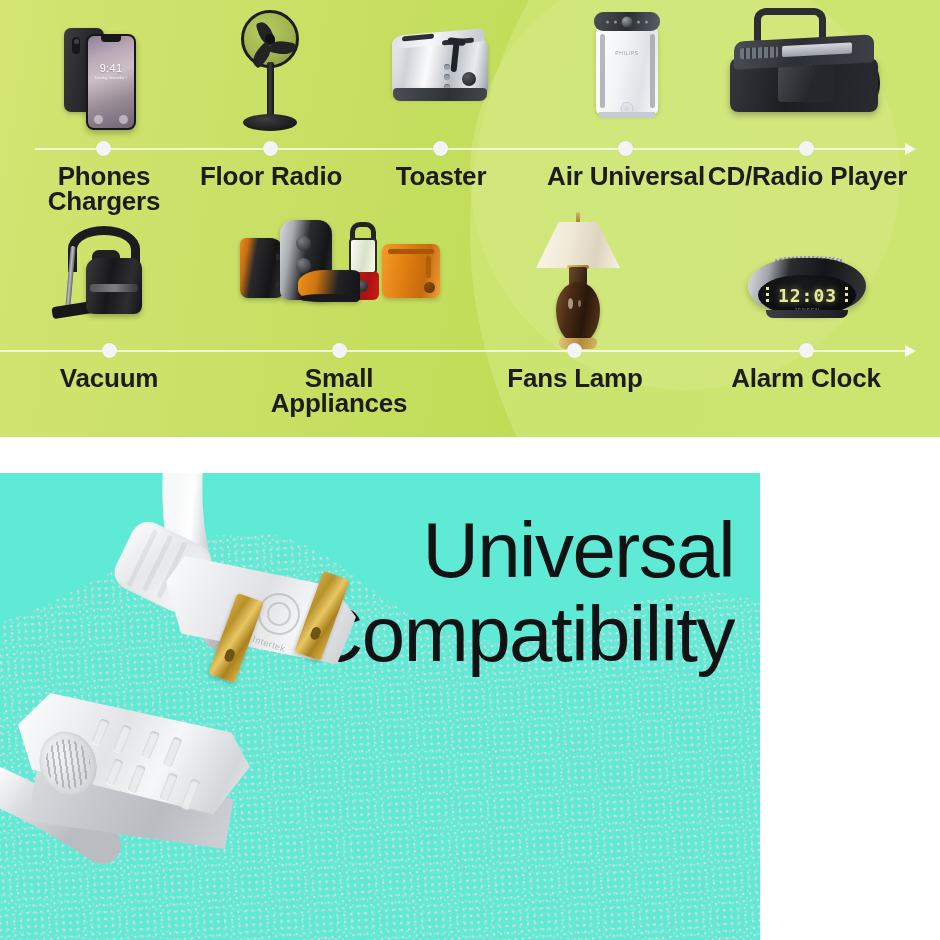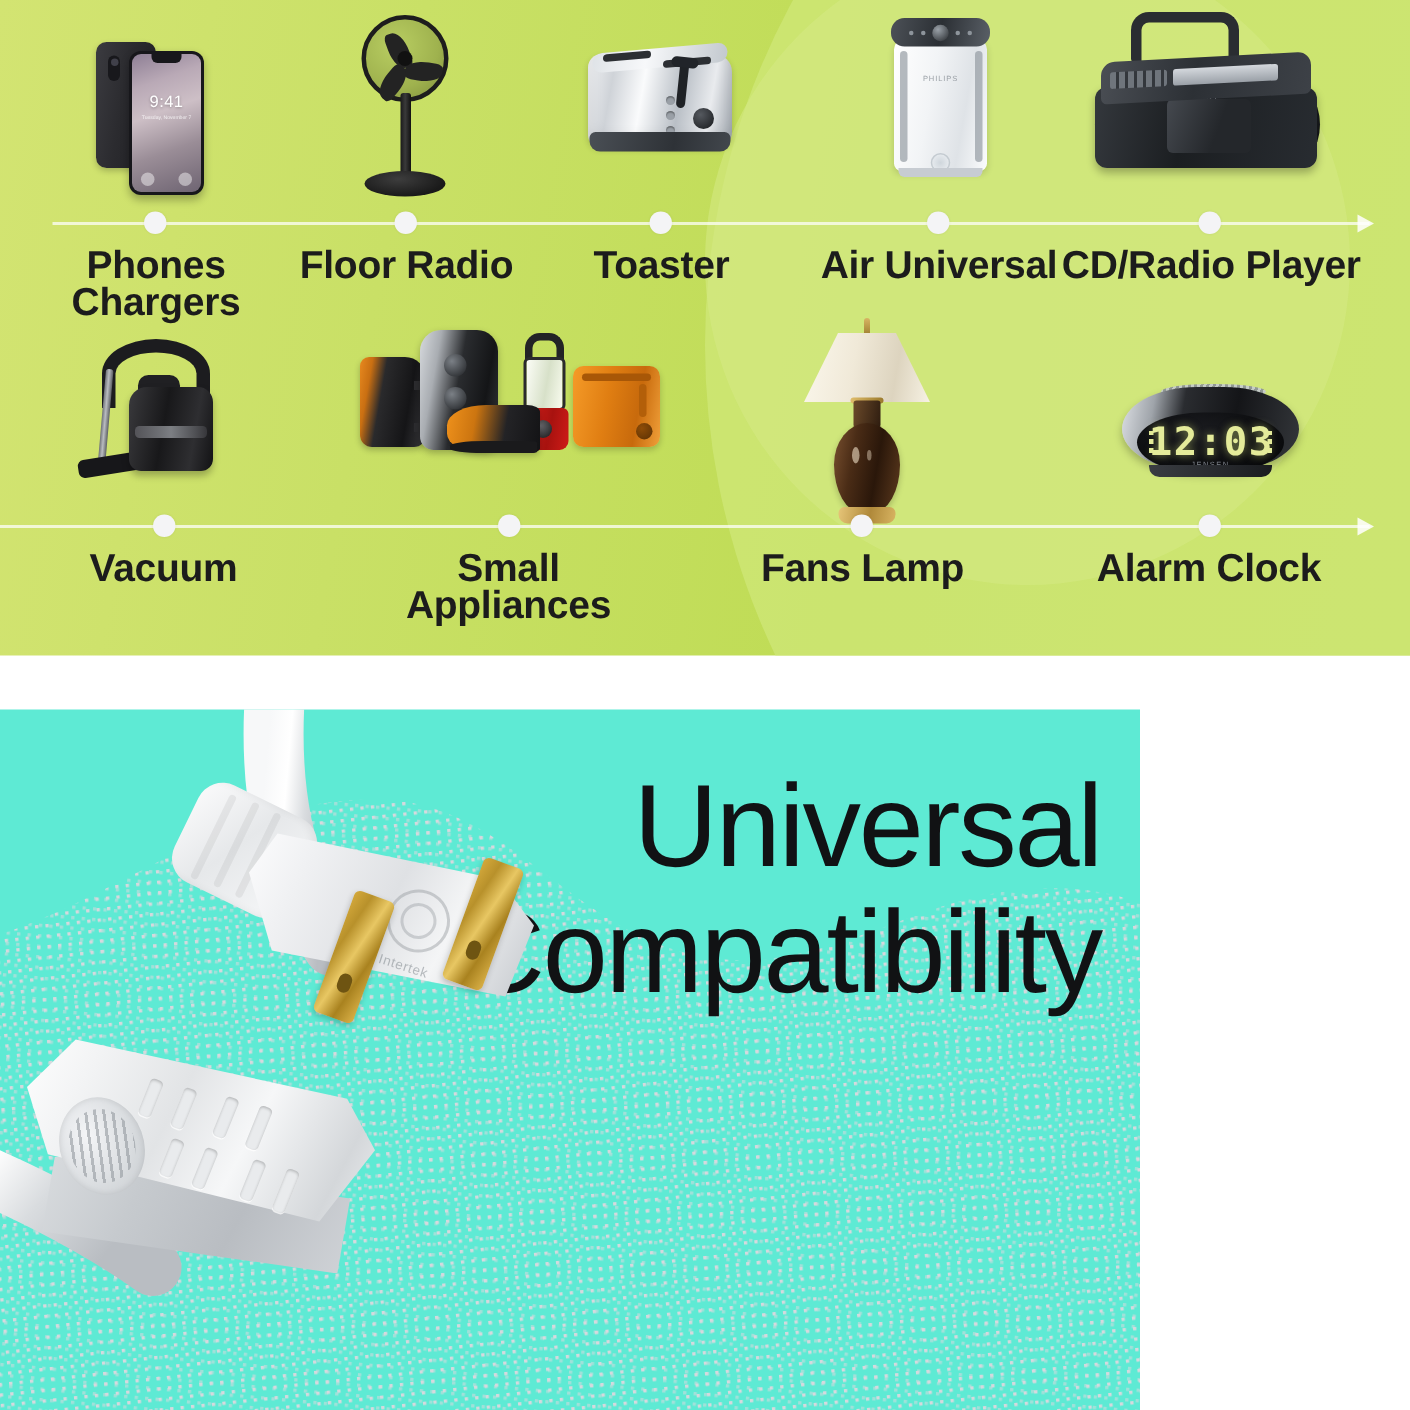--- a/index.html
+++ b/index.html
@@ -202,21 +202,21 @@
   .lamp-foot{position:absolute;left:31px;top:126px;width:38px;height:11px;border-radius:4px 4px 6px 6px;
     background:linear-gradient(100deg,#e6c578,#b0893a 55%,#d8b462);}
 
   
   .clk-body{position:absolute;left:0;top:10px;width:118px;height:56px;border-radius:50px/28px;
     background:linear-gradient(100deg,#dfe2e6 0%,#9fa4aa 18%,#2a2c30 34%,#141518 62%,#34373b 100%);
     box-shadow:0 3px 6px rgba(0,0,0,.26);}
   .clk-face{position:absolute;left:10px;top:17px;width:98px;height:40px;border-radius:44px/20px;
     background:radial-gradient(ellipse at 42% 34%,#1b1c20,#08090b 80%);}
   .clk-time{position:absolute;left:1px;right:0;top:50%;transform:translateY(-50%);text-align:center;
-    font-family:"DejaVu Sans Mono", monospace;font-size:26px;font-weight:700;color:#e4eb9a;
+    font-family:"DejaVu Sans Mono", monospace;font-size:18px;font-weight:700;color:#e4eb9a;
     letter-spacing:1px;text-shadow:0 0 6px rgba(215,230,120,.55);}
   .clk-dots{position:absolute;top:50%;transform:translateY(-50%);width:3px;height:16px;
     background:repeating-linear-gradient(#e4eb9a 0 3px, transparent 3px 6px);}
   .clk-grille{position:absolute;left:26px;top:8px;width:70px;height:10px;border-radius:40px/6px;
     background:repeating-linear-gradient(100deg,#c9ced4 0 2px,#8d939a 2px 4px);opacity:.9;}
   .clk-base{position:absolute;left:18px;top:62px;width:82px;height:8px;border-radius:0 0 7px 7px;
     background:linear-gradient(100deg,#3a3d42,#1a1c1f);}
   .clk-brand{position:absolute;left:0;right:0;bottom:2px;text-align:center;font-size:5px;color:#7d828a;letter-spacing:1px;}
 
   

